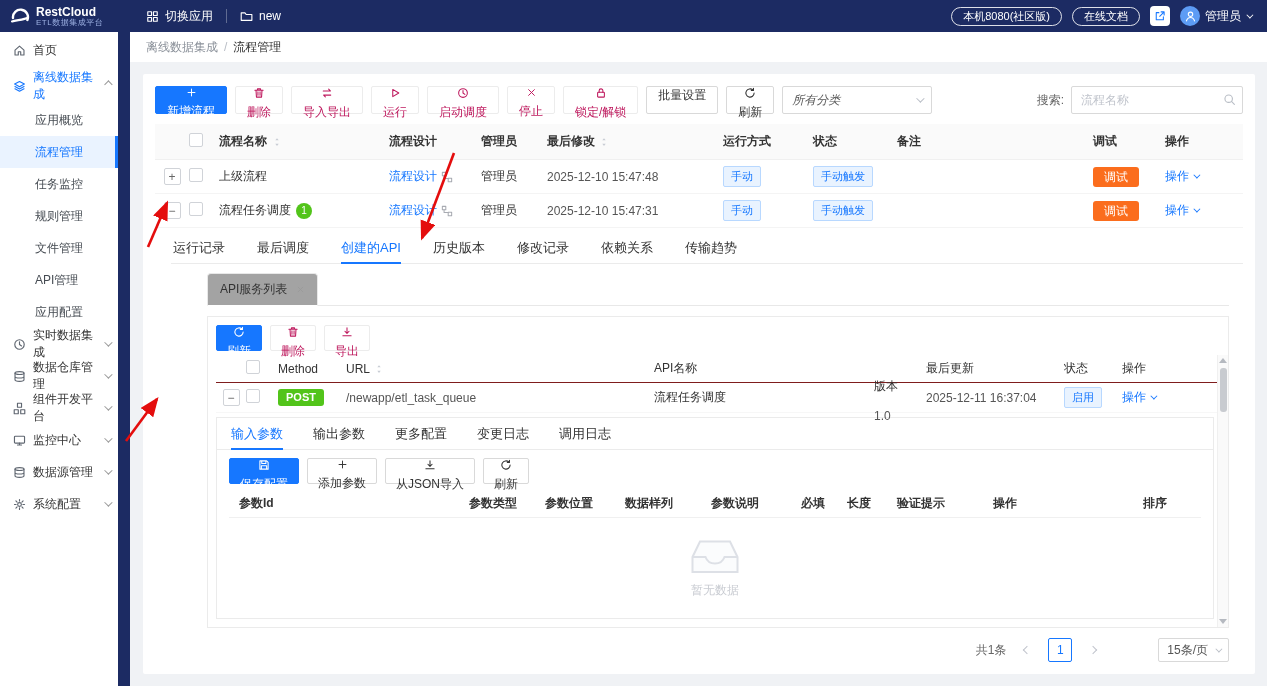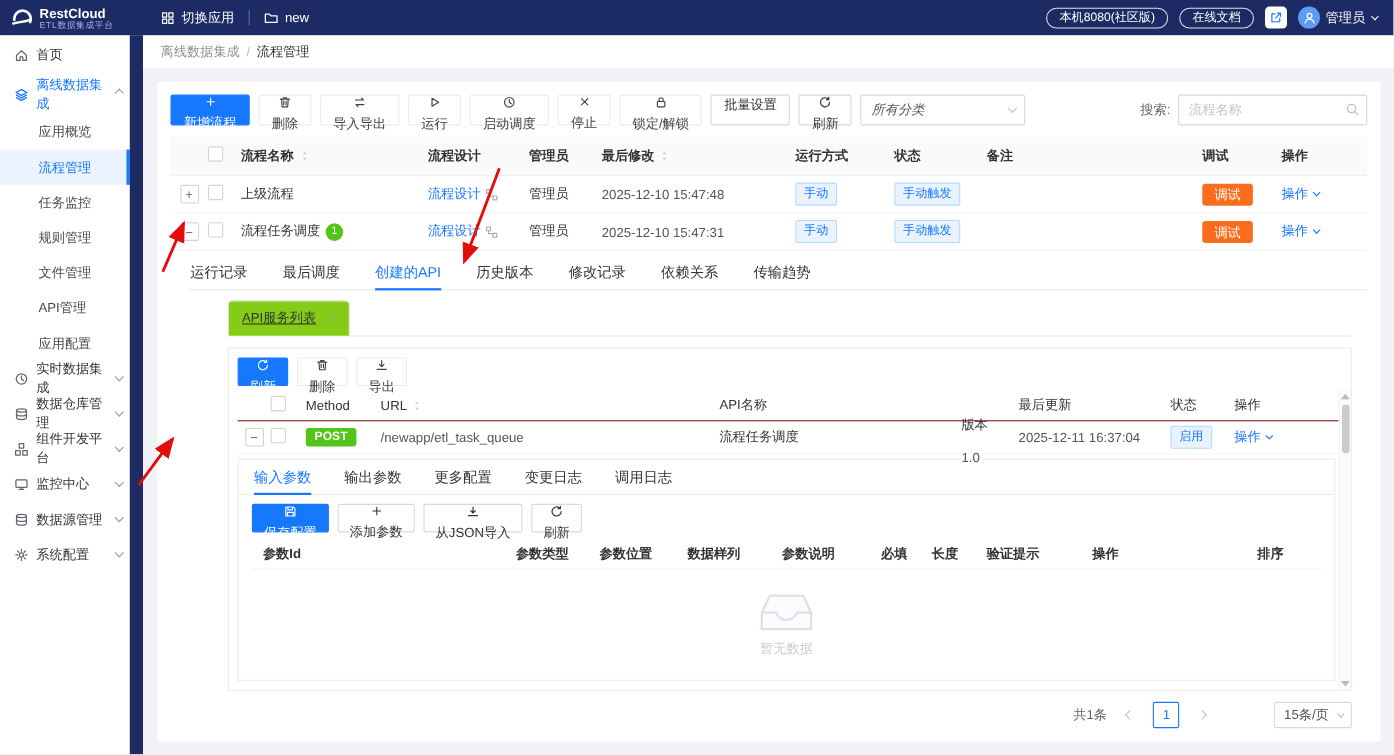--- a/index.html
+++ b/index.html
@@ -45,21 +45,21 @@
   .bc-parent{color:#8a9099;cursor:pointer;}
   .bc-sep{color:#b9bec6;}
   .bc-cur{color:#333;}
   .card{position:absolute;left:13px;top:42px;right:12px;bottom:12px;background:#fff;border-radius:2px;padding:12px 12px 0 12px;overflow:hidden;}
 
   
   .tbar{display:flex;align-items:center;gap:8px;height:28px;}
   .btn{display:inline-flex;align-items:center;gap:5px;height:28px;padding:0 11px;border:1px solid #d9d9d9;border-radius:2px;background:#fff;color:#333;font-size:12px;cursor:pointer;white-space:nowrap;flex-direction:column;}
   .btn.small{height:26px;padding:0 10px;}
   .btn.primary{background:#1677ff;border-color:#1677ff;color:#fff;}
-  .btn.disabled{color:#404040;border-color:#ececec;}
+  .btn.disabled{color:#be185d;border-color:#ececec;}
   .selectbox{display:inline-flex;align-items:center;justify-content:space-between;width:150px;height:28px;border:1px solid #d9d9d9;border-radius:2px;padding:0 9px;color:#555;cursor:pointer;background:#fff;font-style:italic;}
   .selectbox .chv{color:#b9bec6;}
   .search-wrap{margin-left:auto;display:flex;align-items:center;gap:7px;}
   .search-label{color:#666;}
   .search-box{position:relative;width:172px;height:28px;}
   .search-box input{width:100%;height:100%;border:1px solid #d9d9d9;border-radius:2px;padding:0 26px 0 9px;font-size:12px;color:#333;font-family:inherit;outline:none;background:#fff;}
   .search-box input::placeholder{color:#c0c4cc;}
   .search-ic{position:absolute;right:7px;top:7px;color:#b9bec6;}
 
   
@@ -90,21 +90,21 @@
   .dimtext{color:#555;}
 
   
   .detail{margin:4px 0 0 16px;}
   .dtabs{display:flex;gap:32px;height:32px;align-items:stretch;border-bottom:1px solid #ebebeb;font-size:13px;padding-left:2px;}
   .dtab{display:flex;align-items:center;position:relative;cursor:pointer;color:#333;}
   .dtab.active{color:#1677ff;}
   .dtab.active::after{content:"";position:absolute;left:0;right:0;bottom:-1px;height:2px;background:#1677ff;}
   .api-wrap{margin:0 14px 0 36px;}
   .chip-row{border-bottom:1px solid #e8e8e8;padding:8px 0 0 0;}
-  .chip{display:inline-flex;align-items:center;gap:9px;border:1px solid #e8e8e8;border-bottom:1px solid #fff;background:#84cc16;border-radius:4px 4px 0 0;padding:7px 12px;position:relative;top:1px;color:#333;cursor:pointer;text-decoration:underline;}
+  .chip{display:inline-flex;align-items:center;gap:9px;border:1px solid #e8e8e8;border-bottom:1px solid #fff;background:#a3a3a3;border-radius:4px 4px 0 0;padding:7px 12px;position:relative;top:1px;color:#333;cursor:pointer;}
   .chip-x{color:#999;cursor:pointer;display:flex;}
 
   .api-panel{position:relative;border:1px solid #ebebeb;margin-top:10px;padding:8px 8px 8px 8px;}
   .api-thead{height:28px;margin-top:4px;border-bottom:1px solid #7f1d1d;font-weight:normal;}
   .api-row-line{height:30px;border-bottom:1px solid #f7f7f7;}
   .a-exp{width:30px;display:flex;justify-content:center;}
   .a-chk{width:28px;}
   .a-method{width:72px;padding-left:4px;}
   .a-url{width:290px;display:flex;align-items:center;gap:4px;}
   .a-name{width:230px;padding-left:18px;}

